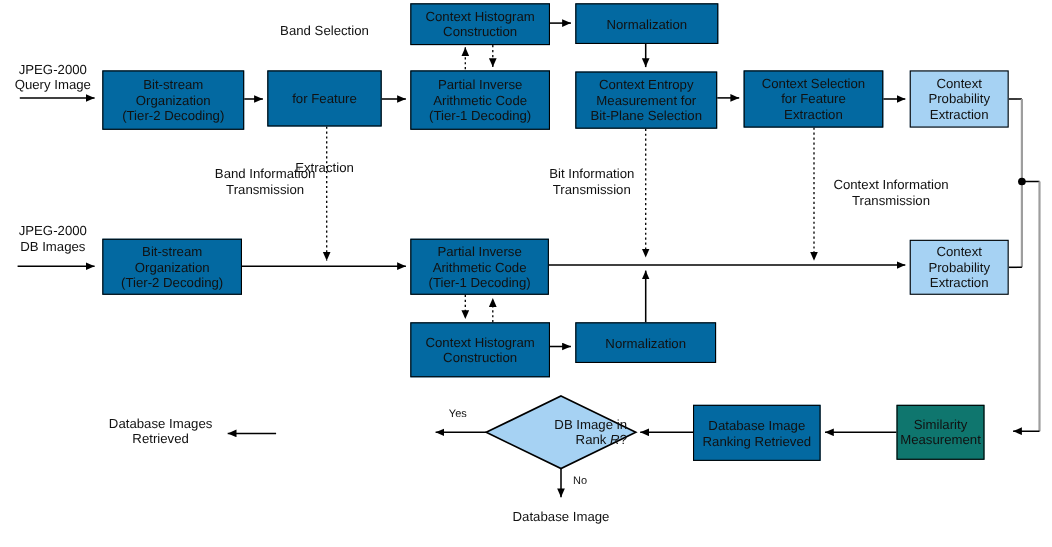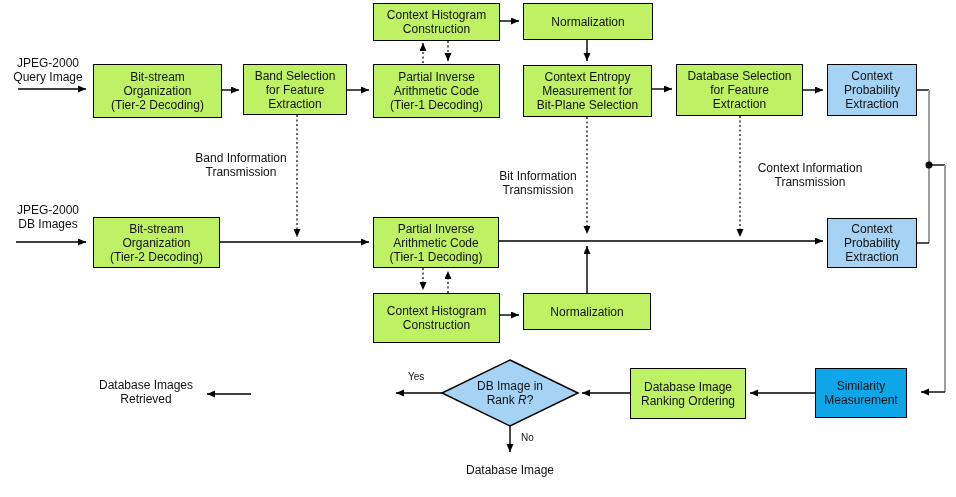--- a/index.html
+++ b/index.html
@@ -4,32 +4,32 @@
 <style>
   html,body{margin:0;padding:0;background:#ffffff;}
   #canvas{
     position:relative;width:956px;height:497px;background:#ffffff;
     font-family:"Liberation Sans","DejaVu Sans",sans-serif;
     color:#111;overflow:hidden;
   }
   #wires{position:absolute;left:0;top:0;z-index:1;}
   .node{
     position:absolute;z-index:2;box-sizing:border-box;
-    border:1.5px solid #000;background:#bef264;
+    border:1.5px solid #000;background:#0369a1;
     display:flex;flex-direction:column;justify-content:center;align-items:center;
     font-size:12px;line-height:14px;text-align:center;
   }
   .node span{display:block;white-space:nowrap;}
   .freetext{
     position:absolute;z-index:2;font-size:12px;line-height:14px;text-align:center;
   }
   .freetext span{display:block;white-space:nowrap;}
   .smalltag{position:absolute;z-index:3;font-size:10px;line-height:14px;}
   .decision-text{
-    position:absolute;z-index:3;font-size:12px;line-height:14px;text-align:center;
+    position:absolute;z-index:3;font-size:12px;line-height:14px;text-align:right;
   }
   .decision-text .row{display:block;white-space:nowrap;}
   .var{font-style:italic;}
 </style>
 </head>
 <body>
 
 <div id="canvas">
 
   <svg id="wires" width="956" height="497" viewBox="0 0 956 497">
@@ -91,51 +91,51 @@
   </div>
   <div class="node" style="left:523px;top:3px;width:130px;height:37px;">
     <span>Normalization</span>
   </div>
 
   <div class="node" style="left:93px;top:64px;width:129px;height:54px;">
     <span>Bit-stream</span>
     <span>Organization</span>
     <span>(Tier-2 Decoding)</span>
   </div>
-  <div class="node" style="left:243px;top:64px;width:104px;height:51px;">
+  <div class="node" style="left:243px;top:64px;width:104px;height:51px;gap:48px;">
     <span>Band Selection</span>
     <span>for Feature</span>
     <span>Extraction</span>
   </div>
   <div class="node" style="left:373px;top:64px;width:127px;height:54px;">
     <span>Partial Inverse</span>
     <span>Arithmetic Code</span>
     <span>(Tier-1 Decoding)</span>
   </div>
   <div class="node" style="left:523px;top:65px;width:129px;height:52px;">
     <span>Context Entropy</span>
     <span>Measurement for</span>
     <span>Bit-Plane Selection</span>
   </div>
   <div class="node" style="left:676px;top:64px;width:127px;height:52px;">
-    <span>Database Selection</span>
+    <span>Context Selection</span>
     <span>for Feature</span>
     <span>Extraction</span>
   </div>
   <div class="node" style="left: 827px; top: 64px; width: 90px; height: 52px; background-color: rgb(166, 210, 243);">
     <span>Context</span>
     <span>Probability</span>
     <span>Extraction</span>
   </div>
 
   <div class="freetext" style="left:176px;top:151px;width:130px;">
     <span>Band Information</span>
     <span>Transmission</span>
   </div>
-  <div class="freetext" style="left:473px;top:169px;width:130px;">
+  <div class="freetext" style="left:473px;top:151px;width:130px;">
     <span>Bit Information</span>
     <span>Transmission</span>
   </div>
   <div class="freetext" style="left:745px;top:161px;width:130px;">
     <span>Context Information</span>
     <span>Transmission</span>
   </div>
 
   <div class="node" style="left:93px;top:217px;width:127px;height:51px;">
     <span>Bit-stream</span>
@@ -167,23 +167,23 @@
   </div>
   <div class="smalltag" style="left:408px;top:370px;">Yes</div>
   <div class="decision-text" style="left:450px;top:379px;width:120px;">
     <span class="row">DB Image in</span>
     <span class="row">
       <span>Rank </span><span class="var">R</span><span>?</span>
     </span>
   </div>
   <div class="node" style="left:630px;top:368px;width:116px;height:51px;">
     <span>Database Image</span>
-    <span>Ranking Ordering</span>
+    <span>Ranking Retrieved</span>
   </div>
-  <div class="node" style="left: 815px; top: 368px; width: 92px; height: 50px; background-color: #0ea5e9;">
+  <div class="node" style="left: 815px; top: 368px; width: 80px; height: 50px; background-color: #0f766e;">
     <span>Similarity</span>
     <span>Measurement</span>
   </div>
 
   <div class="smalltag" style="left:521px;top:431px;">No</div>
   <div class="freetext" style="left:440px;top:463px;width:140px;">
     <span>Database Image</span>
   </div>
 
 </div>

